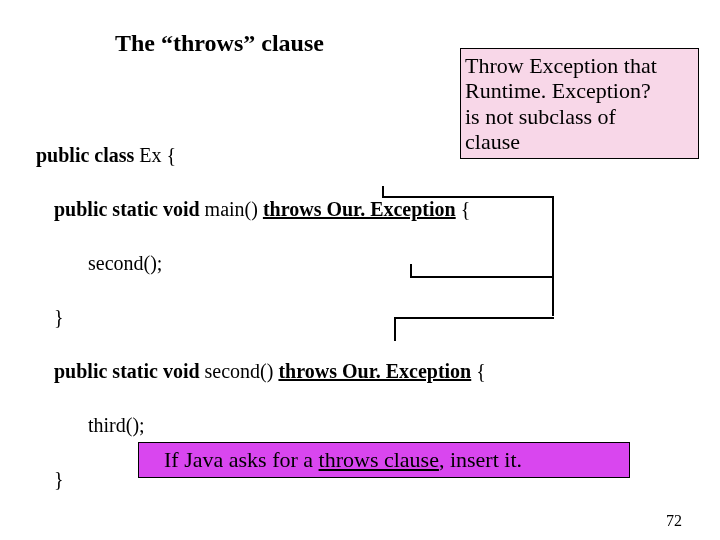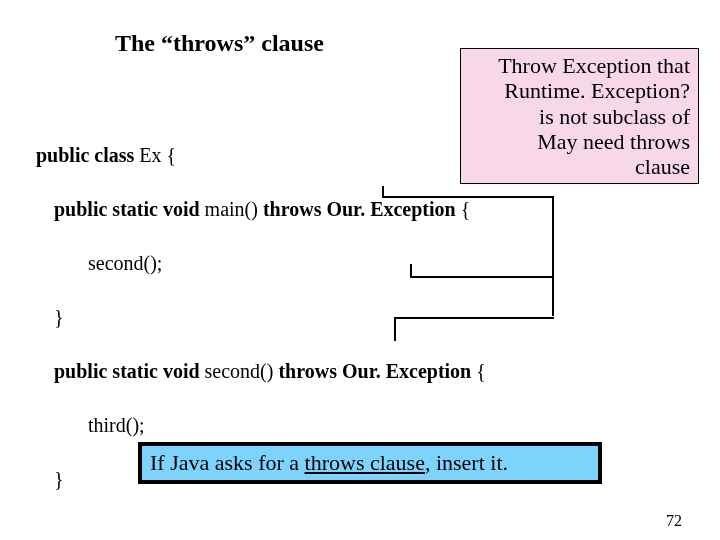--- a/index.html
+++ b/index.html
@@ -25,47 +25,46 @@
     font-weight: bold;
   }
   .callout {
     position: absolute;
     top: 48px;
     left: 460px;
     width: 225px;
     background: #f8d7e8;
     border: 1px solid #000;
     font-size: 22px;
-    text-align: right;
     padding: 4px 8px 4px 4px;
     line-height: 1.15;
   }
   .code {
     position: absolute;
     top: 115px;
     left: 36px;
     font-size: 20px;
     line-height: 1.35;
     white-space: pre;
   }
-  .code .u { }
+  .code .u { text-decoration: underline; }
   .code .b { font-weight: bold; }
   .sig-indent { padding-left: 18px; }
   .body-indent { padding-left: 52px; }
   .close-indent { padding-left: 18px; }
 
   .note {
     position: absolute;
     left: 138px;
     top: 442px;
     width: 440px;
-    background: #7dd3fc;
-    border: 4px solid #000000;
+    background: #d946ef;
+    border: 1px solid #000000;
     font-size: 22px;
-    padding: 4px 8px;
+    padding: 4px 25px;
     line-height: 1.2;
   }
   .note .u { text-decoration: underline; }
 
   .pagenum {
     position: absolute;
     right: 18px;
     bottom: 10px;
     font-size: 16px;
     margin-left: 44px;
@@ -89,21 +88,20 @@
 <body>
 
 <div class="slide">
 
   <div class="title">The “throws” clause</div>
 
   <div class="callout">
     <div>Throw Exception that</div>
     <div>Runtime. Exception?</div>
     <div>is not subclass of</div>
-    <div>May need throws</div>
     <div>clause</div>
   </div>
 
   <div class="code">
 <div><span class="b">public class</span><span> Ex {</span></div>
 <div class="sig-indent"><span class="b">public static void</span><span> main() </span><span class="b u">throws Our. Exception</span><span> {</span></div>
 <div class="body-indent">second();</div>
 <div class="close-indent">}</div>
 <div class="sig-indent"><span class="b">public static void</span><span> second() </span><span class="b u">throws Our. Exception</span><span> {</span></div>
 <div class="body-indent">third();</div>

